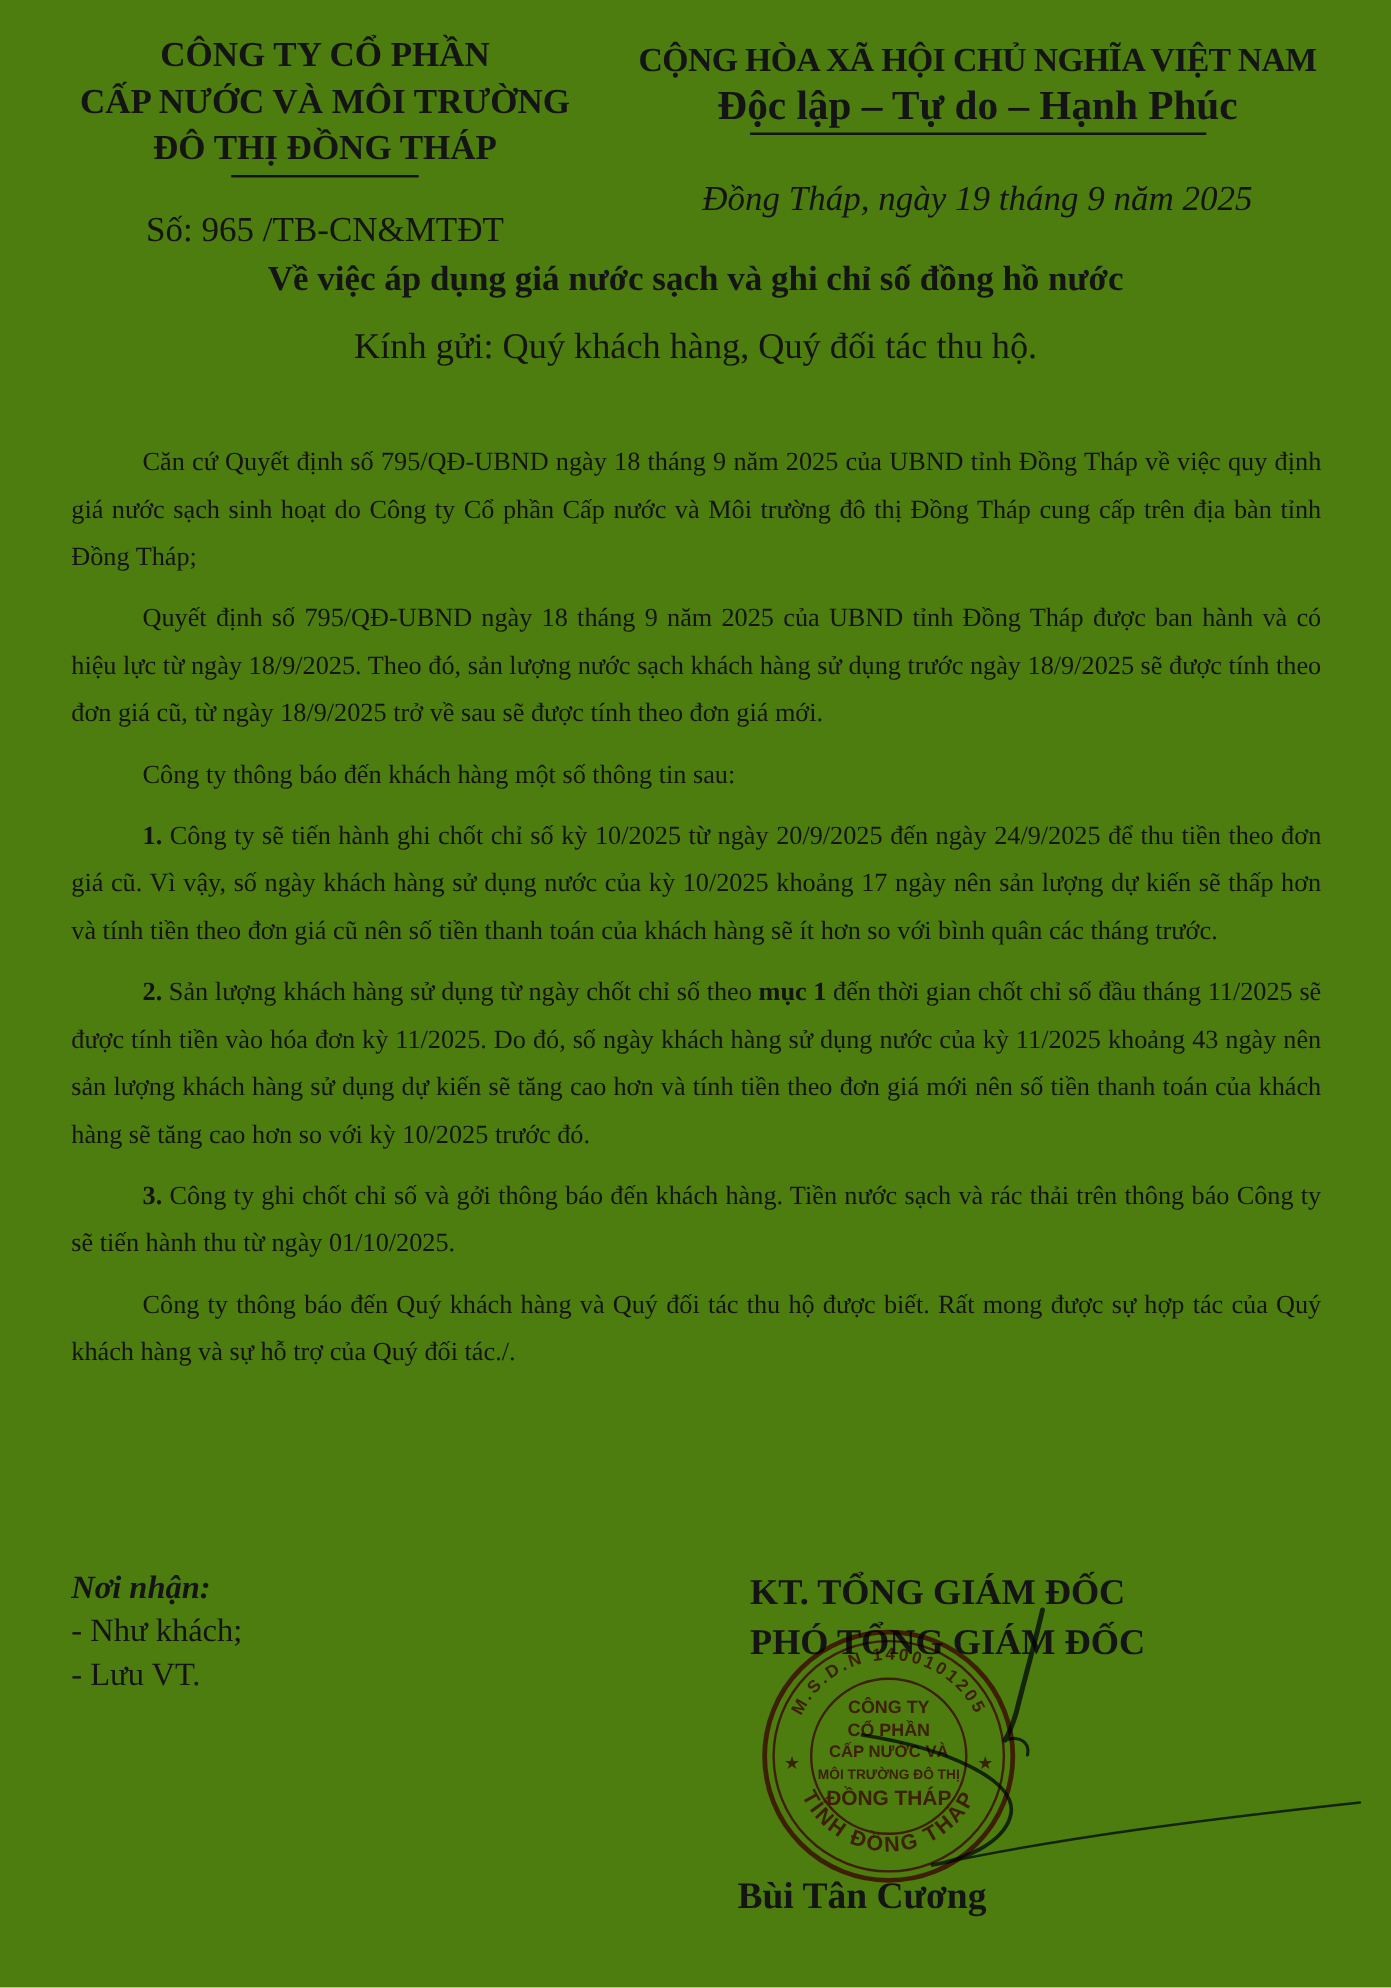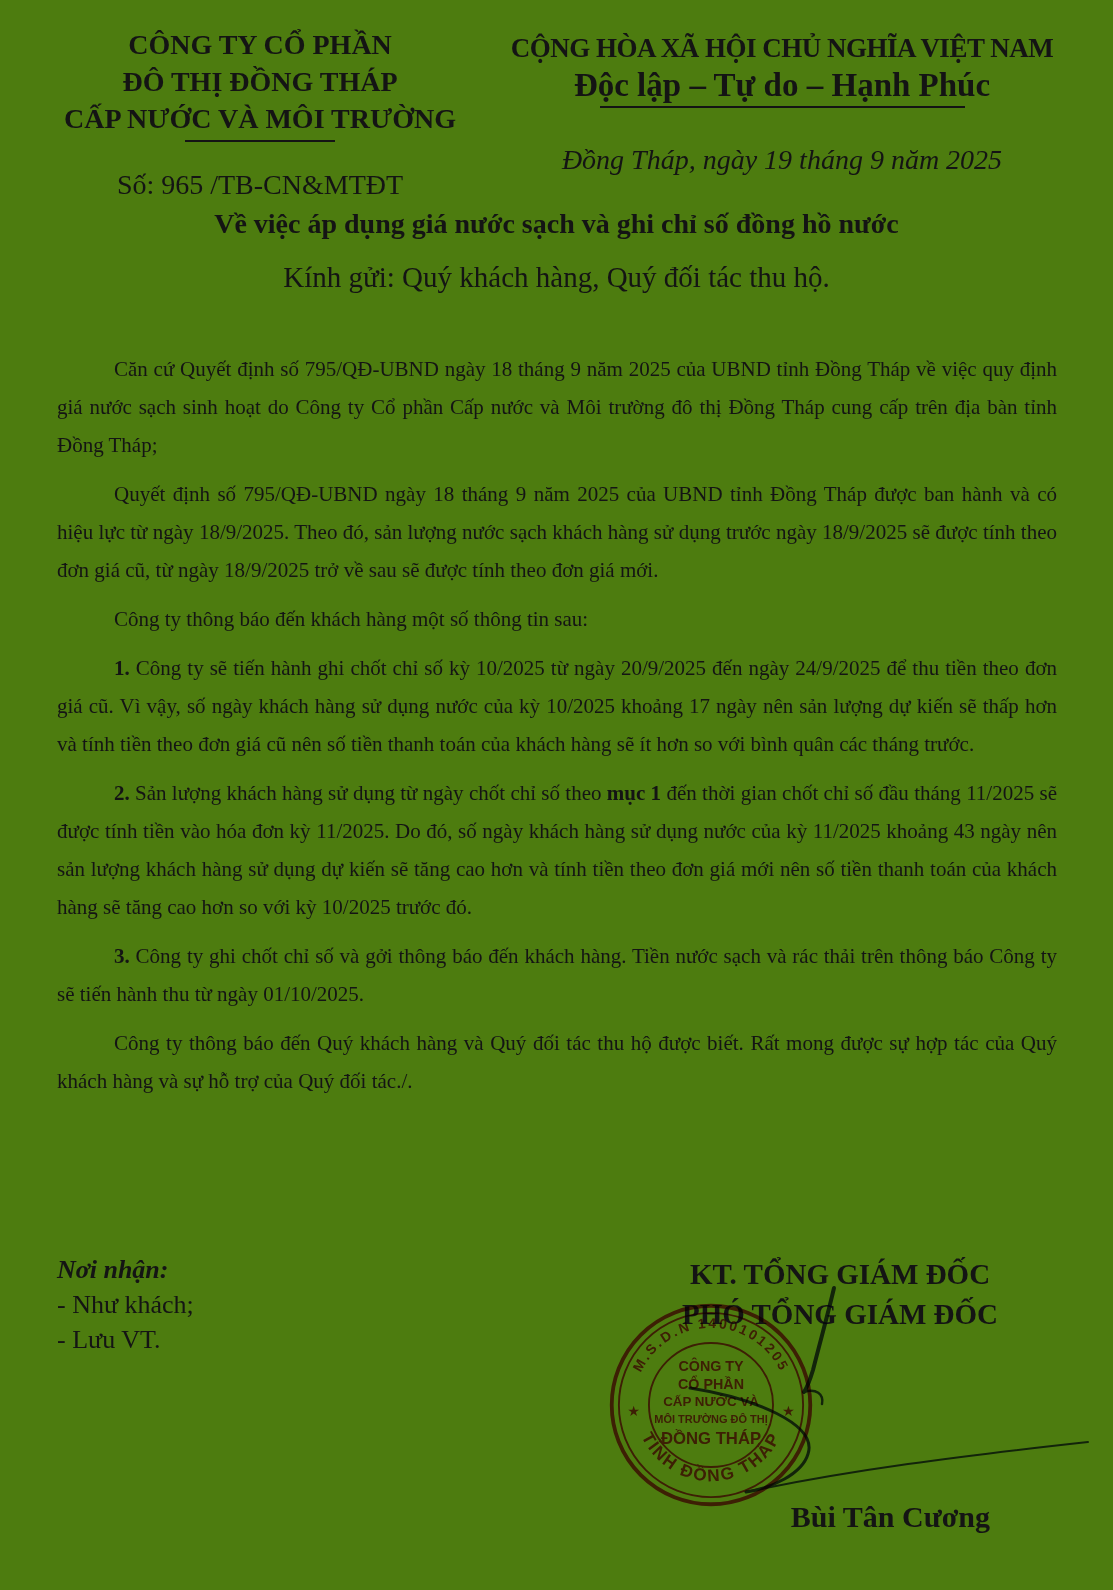--- a/index.html
+++ b/index.html
@@ -47,44 +47,44 @@
     position:absolute;left:57px;top:350px;width:1000px;
     font-size:21px;line-height:38px;text-align:justify;
   }
   .body-block p{margin:0 0 11px 0;text-indent:57px;}
   .b{font-weight:bold;}
   
   .recipients{position:absolute;left:57px;top:1252px;font-size:26px;line-height:35px;}
   .recipients-label{font-weight:bold;font-style:italic;font-size:26px;}
   .sig-titles{
     position:absolute;left:600px;top:1254px;width:480px;
-    text-align:center;font-weight:bold;font-size:29px;line-height:40px;
+    text-align:left;font-weight:bold;font-size:29px;line-height:40px;
   }
   .signer-name{
     position:absolute;left:590px;top:1500px;width:400px;
-    text-align:right;font-weight:bold;font-size:30px;
+    text-align:left;font-weight:bold;font-size:30px;
   }
   .stamp{
     position:absolute;left:606px;top:1300px;width:210px;height:210px;
     mix-blend-mode:multiply;opacity:.93;
   }
   .sig-ink{
     position:absolute;left:620px;top:1278px;width:480px;height:230px;
     mix-blend-mode:multiply;
   }
 </style>
 </head>
 <body>
 
 <div class="page">
 
   <div class="hdr-left">
     <div>CÔNG TY CỔ PHẦN</div>
+    <div>CẤP NƯỚC VÀ MÔI TRƯỜNG</div>
     <div>ĐÔ THỊ ĐỒNG THÁP</div>
-    <div>CẤP NƯỚC VÀ MÔI TRƯỜNG</div>
     <div class="hdr-left-underline"></div>
     <div class="doc-number">Số: 965 /TB-CN&amp;MTĐT</div>
   </div>
 
   <div class="hdr-right">
     <div class="national-line1">CỘNG HÒA XÃ HỘI CHỦ NGHĨA VIỆT NAM</div>
     <div class="national-line2">Độc lập – Tự do – Hạnh Phúc</div>
     <div class="hdr-right-underline"></div>
     <div class="date-line">Đồng Tháp, ngày 19 tháng 9 năm 2025</div>
   </div>

